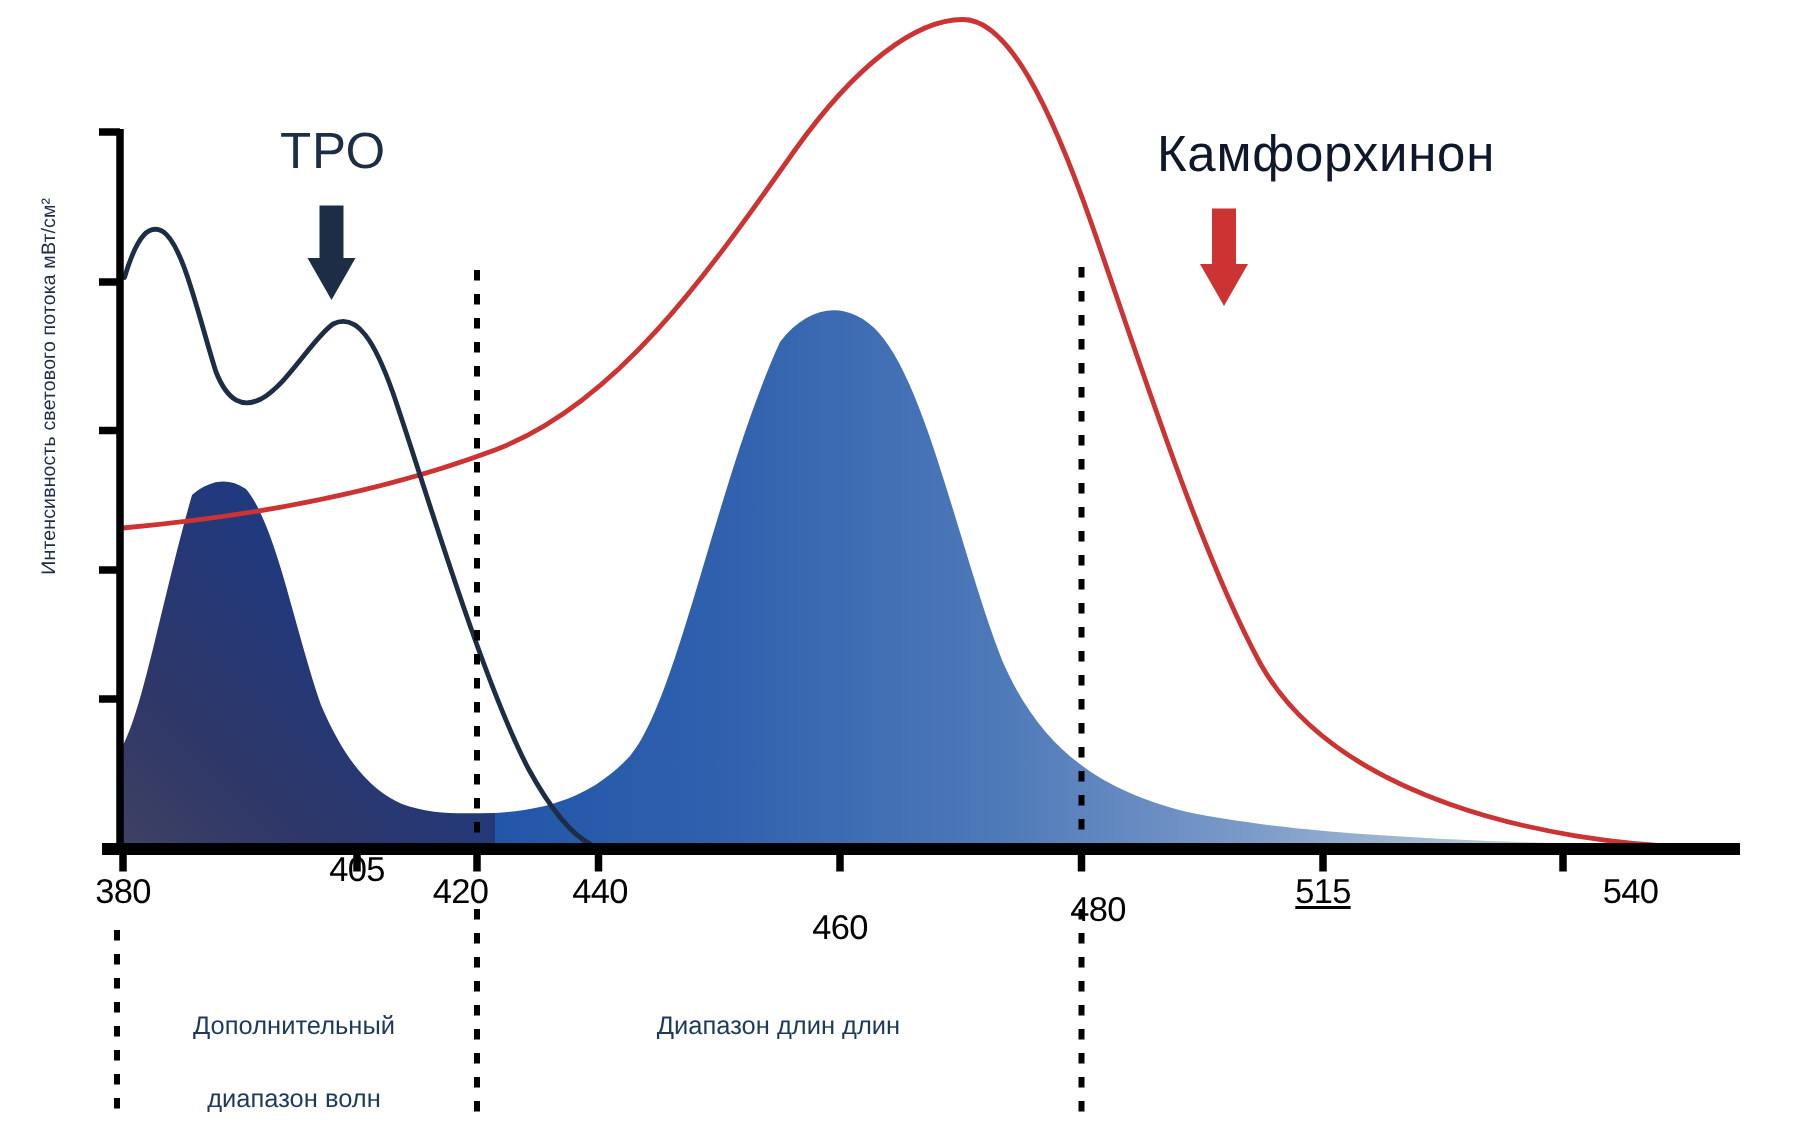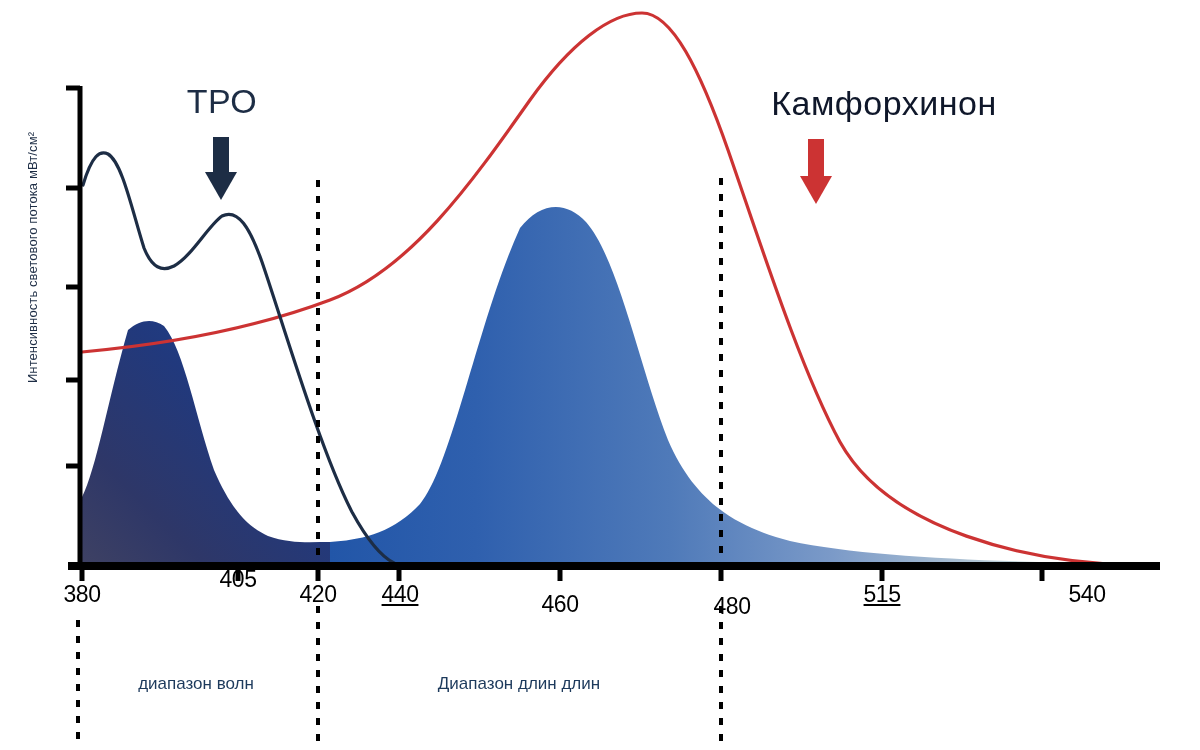--- a/index.html
+++ b/index.html
@@ -161,31 +161,32 @@
     <g>
       <rect x="808" y="139" width="16" height="42" fill="#cc3333"></rect>
       <polygon points="800,176 832,176 816,204" fill="#cc3333"></polygon>
     </g>
   </svg>
 
   <div class="ylabel">Интенсивность светового потока мВт/см²</div>
 
   <div class="xtick-label" style="left:82px; top:581px;">380</div>
   <div class="xtick-label" style="left:238px; top:566px;">405</div>
-  <div class="xtick-label" style="left:318px; top:581px;">420</div>
-  <div class="xtick-label" style="left:400px; top:581px;text-decoration:underline;">440</div>
-  <div class="xtick-label" style="left:560px; top:591px;">460</div>
+  <div class="xtick-label" style="left:307px; top:581px;">420</div>
+  <div class="xtick-label" style="left:400px; top:581px;">440</div>
+  <div class="xtick-label" style="left:560px; top:605px;">460</div>
   <div class="xtick-label" style="left:732px; top:581px;margin-top:12px;">480</div>
   <div class="xtick-label" style="left:882px; top:581px;text-decoration:underline;">515</div>
   <div class="xtick-label" style="left:1087px; top:581px;">540</div>
 
   <div class="series-label tpo" style="left:222px; top:82px;">ТРО</div>
   <div class="series-label camphor" style="left:884px; top:84px;">Камфорхинон</div>
 
   <div class="band-caption" style="left:196px; top:647px; width:250px;">
+    <div>Дополнительный</div>
     <div>диапазон волн</div>
     
   </div>
 
   <div class="band-caption" style="left:519px; top:647px; width:360px;">
     <div>Диапазон длин длин</div>
     
   </div>
 
 </div>

